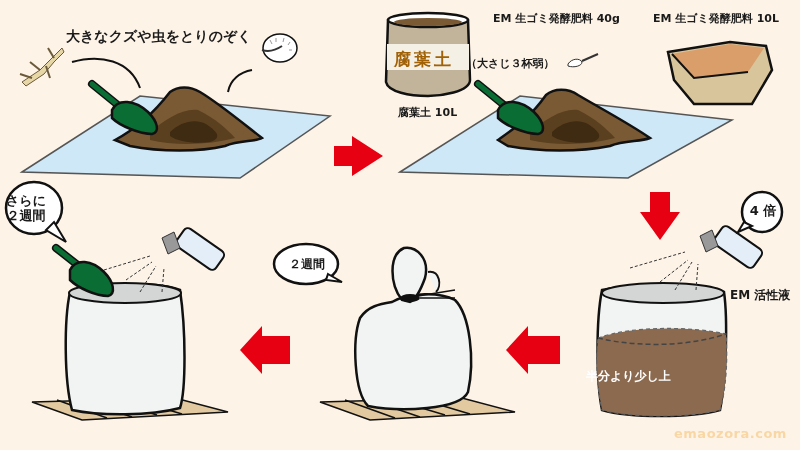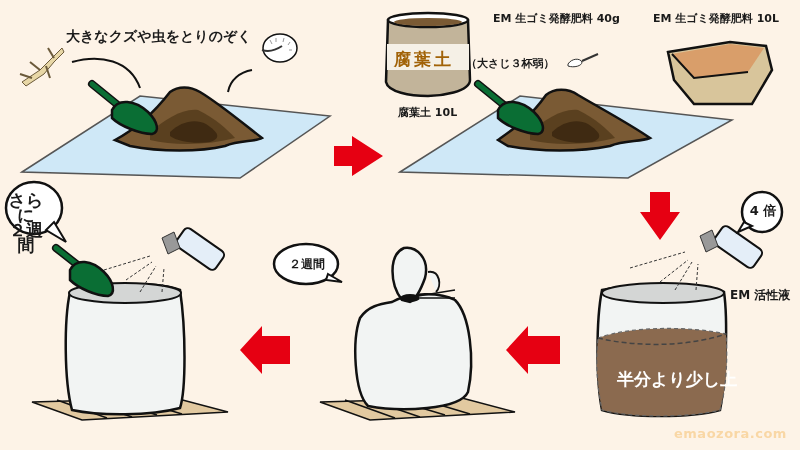--- a/index.html
+++ b/index.html
@@ -5,26 +5,26 @@
   html, body { margin: 0; padding: 0; }
   body { width: 800px; height: 450px; background: #fdf3e7; overflow: hidden; position: relative; font-family: "DejaVu Sans", sans-serif; }
   .stage { position: absolute; left: 0; top: 0; width: 800px; height: 450px; }
   .label { position: absolute; font-weight: bold; color: #1a1a1a; white-space: nowrap; font-family: "DejaVu Sans", sans-serif; }
   .t-title { left: 66px; top: 12px; font-size: 14px; margin-top: 16px; }
   .t-fuyodo { left: 398px; top: 105px; font-size: 11px; }
   .t-ceramic { left: 493px; top: 11px; font-size: 11px; }
   .t-ceramic2 { left: 466px; top: 31px; font-size: 11px; margin-top: 25px; }
   .t-fertilizer { left: 653px; top: 11px; font-size: 11px; }
   .t-em { left: 730px; top: 287px; font-size: 12px; }
-  .t-half { left: 617px; top: 368px; font-size: 17px; color: #fff; }
+  .t-half { left: 586px; top: 368px; font-size: 12px; color: #fff; }
   .t-site { left: 674px; top: 426px; font-size: 13px; color: #f9d7a5; font-weight: bold; letter-spacing: 0.5px; }
   .t-bubble { position: absolute; font-weight: bold; font-size: 12px; color: #1a1a1a; text-align: center; line-height: 15px; font-family: "DejaVu Sans", sans-serif; }
   .t-b1 { left: 738px; top: 203px; width: 50px; font-size: 13px; }
   .t-b2 { left: 274px; top: 257px; width: 66px; }
-  .t-b3 { left: 6px; top: 193px; width: 40px; font-size: 17px; }
+  .t-b3 { left: 6px; top: 193px; width: 40px; font-size: 13px; }
   .t-bag-label { position: absolute; left: 384px; top: 48px; width: 80px; text-align: center; font-size: 17px; font-weight: bold; color: #a16207; letter-spacing: 3px; font-family: "DejaVu Serif", serif; }
 </style>
 </head>
 <body>
 
 <div class="stage">
 <svg width="800" height="450" viewBox="0 0 800 450" xmlns="http://www.w3.org/2000/svg">
 
   <g>
     <polygon points="22,172 140,96 330,116 240,178" fill="#cfe8f7" stroke="#555" stroke-width="1.5"></polygon>

